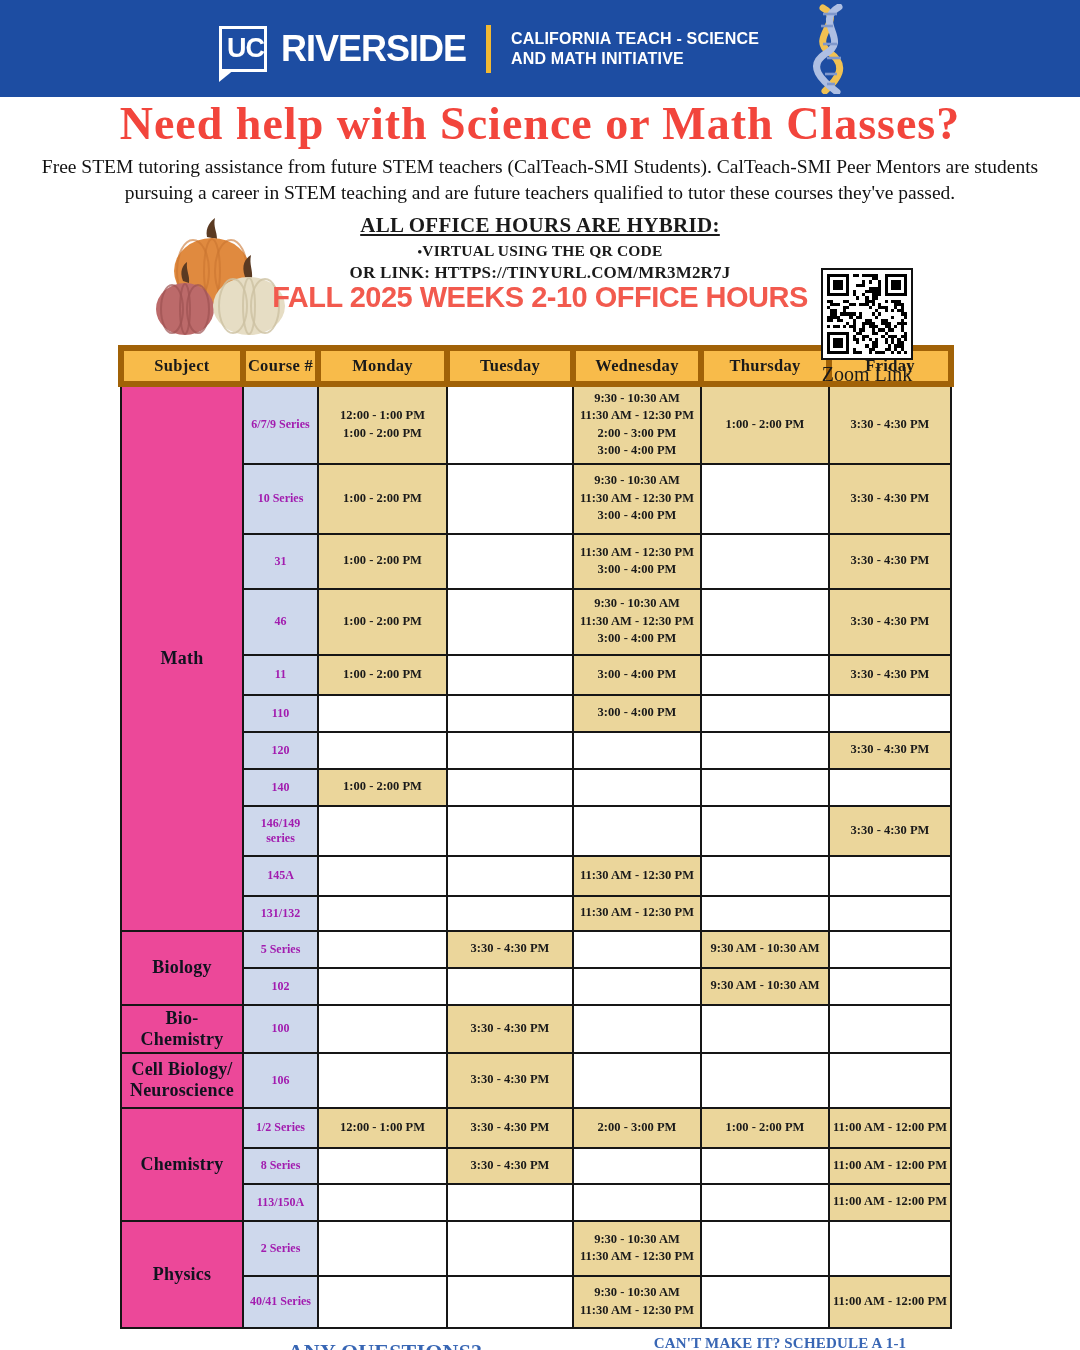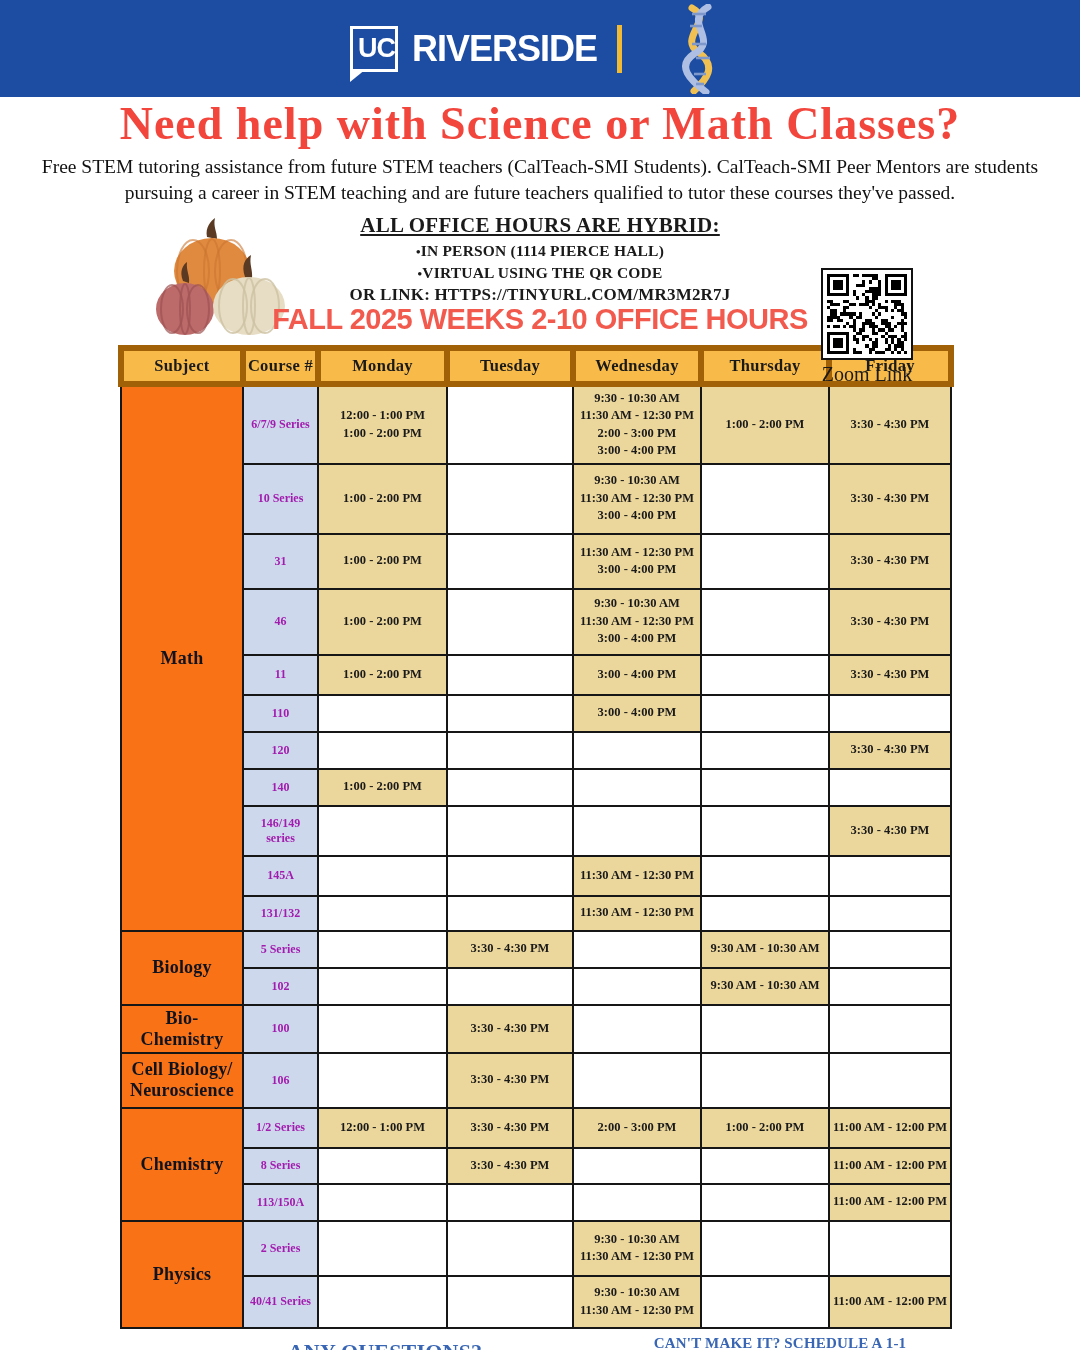--- a/index.html
+++ b/index.html
@@ -71,21 +71,21 @@
   table.schedule {
     border-collapse:collapse; table-layout:fixed;
     width:830px; margin:4px 0 0 118px;
   }
   .schedule th {
     background:#f8bb4a; border:6px solid #a16207;
     font-size:16.5px; font-weight:bold; height:36px; letter-spacing:0.3px;
   }
   .schedule td { border:2px solid #161616; text-align:center; vertical-align:middle; }
   .subject-cell {
-    background:#f97316; font-size:18px; font-weight:bold; color:#10131f;
+    background:#ec4899; font-size:18px; font-weight:bold; color:#10131f;
     padding:2px 4px; letter-spacing:0.2px;
   }
   .course-cell {
     background:#ced8ec; font-size:12px; font-weight:bold; color:#a21caf;
     padding:2px 4px;
   }
   .time-cell { background:#ffffff; font-size:12.5px; font-weight:bold; padding:2px 3px; }
   .time-cell.filled { background:#ebd69b;margin-left:8px; }
   .time-cell div { line-height:1.4; }
 
@@ -104,20 +104,24 @@
 
 <div class="page">
 
   <div class="topbar">
     <div class="logo-row">
       <div class="uc-badge">
         <span>UC</span>
       </div>
       <div class="riverside">RIVERSIDE</div>
       <div class="gold-divider"></div>
+      <div class="program">
+        <div>CALIFORNIA TEACH - SCIENCE</div>
+        <div>AND MATH INITIATIVE</div>
+      </div>
       <svg class="dna" width="62" height="90" viewBox="0 0 62 90">
         <path d="M24 4 C46 16 10 34 30 48 C50 62 38 76 26 87" fill="none" stroke="#f0c152" stroke-width="7" stroke-linecap="round"></path>
         <path d="M40 3 C14 18 52 36 26 50 C8 62 22 76 38 88" fill="none" stroke="#aebfe3" stroke-width="7" stroke-linecap="round"></path>
         <g stroke="#7f98cc" stroke-width="2.6">
           <line x1="24" y1="10" x2="38" y2="10"></line>
             <line x1="22" y1="22" x2="34" y2="22"></line>
           <line x1="24" y1="40" x2="38" y2="40"></line>
             <line x1="28" y1="54" x2="42" y2="54"></line>
           <line x1="26" y1="70" x2="38" y2="70"></line>
             <line x1="28" y1="80" x2="36" y2="80"></line>
@@ -143,21 +147,20 @@
       <ellipse cx="40" cy="94" rx="5" ry="25" fill="none" stroke="#9e5252" stroke-width="2" opacity="0.7"></ellipse>
       <path d="M100 62 C96 50 100 44 106 40 C104 50 108 54 107 64 Z" fill="#5a3a22"></path>
       <ellipse cx="104" cy="91" rx="36" ry="29" fill="#e6ddc4"></ellipse>
       <ellipse cx="88" cy="91" rx="14" ry="27" fill="none" stroke="#cdc2a2" stroke-width="2" opacity="0.8"></ellipse>
       <ellipse cx="120" cy="91" rx="14" ry="27" fill="none" stroke="#cdc2a2" stroke-width="2" opacity="0.8"></ellipse>
       <ellipse cx="104" cy="91" rx="6" ry="28" fill="none" stroke="#cdc2a2" stroke-width="2" opacity="0.8"></ellipse>
     </svg>
 
     <div class="hybrid-center">
       <div class="hybrid-heading">ALL OFFICE HOURS ARE HYBRID:</div>
-      <div class="bullet">IN PERSON (1114 PIERCE HALL)</div>
       <div class="bullet">VIRTUAL USING THE QR CODE</div>
       <div class="link-line">OR LINK: HTTPS://TINYURL.COM/MR3M2R7J</div>
       <div class="subtitle">FALL 2025 WEEKS 2-10 OFFICE HOURS</div>
     </div>
 
     <div class="qr-wrap">
       <div class="qr-frame">
         <svg id="qr-svg" viewBox="0 0 25 25" shape-rendering="crispEdges">
             <rect x="8" y="0" width="1" height="1" fill="#000"></rect>
             <rect x="9" y="0" width="1" height="1" fill="#000"></rect>

